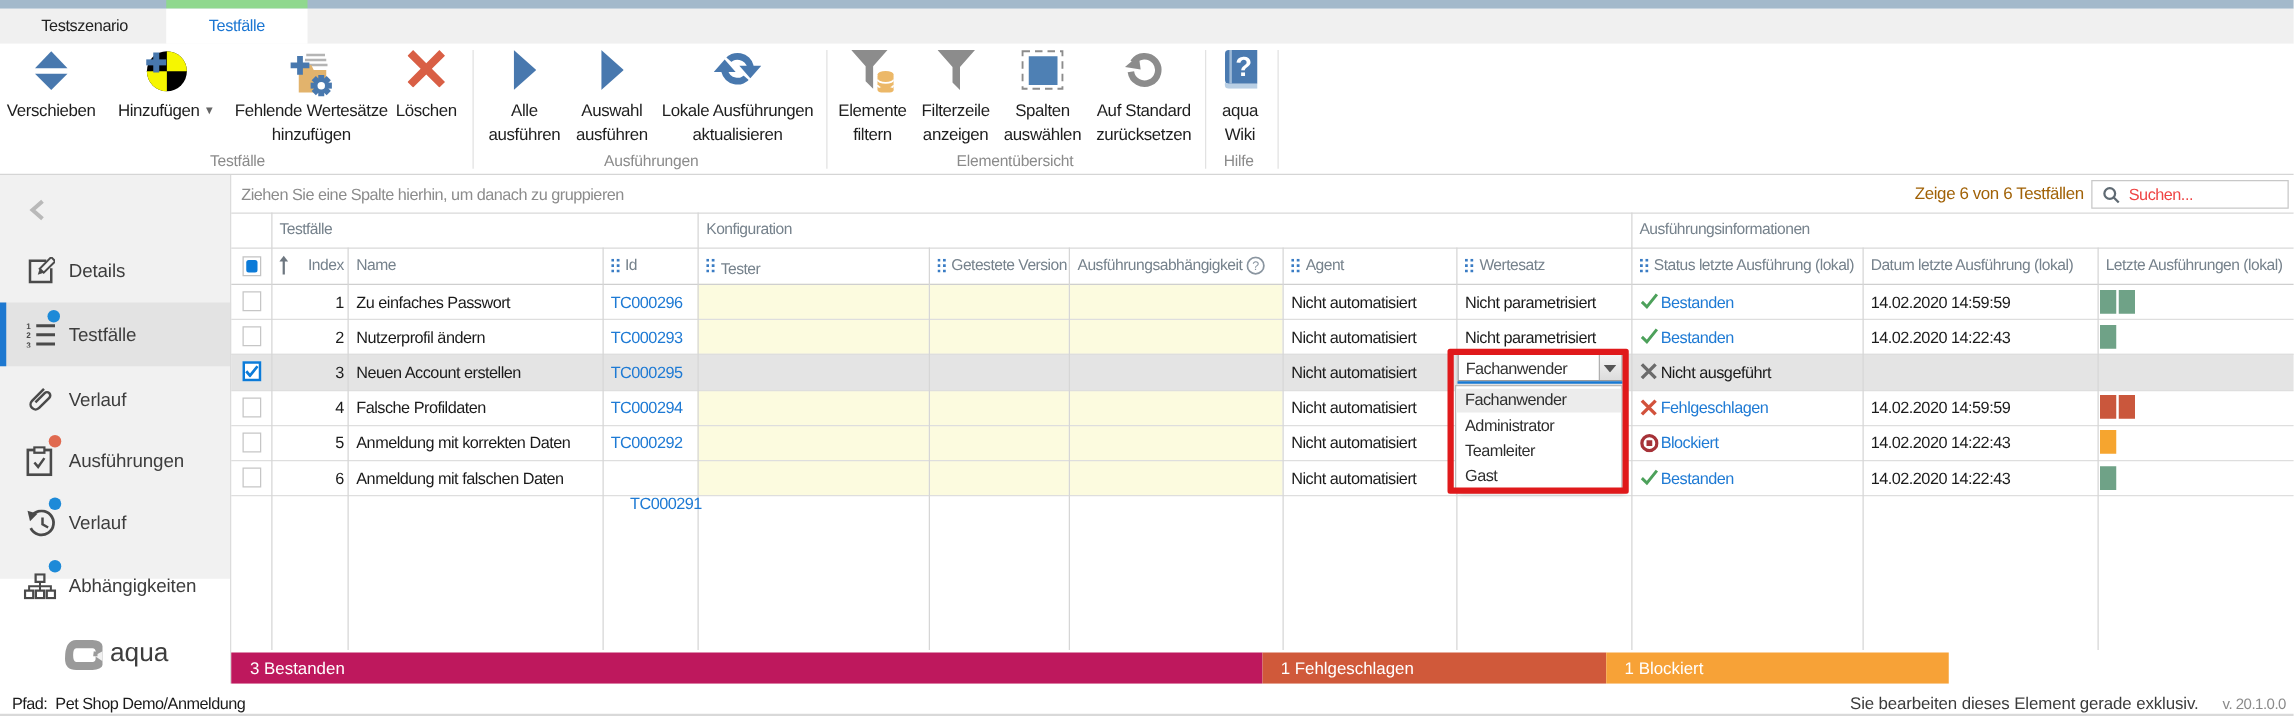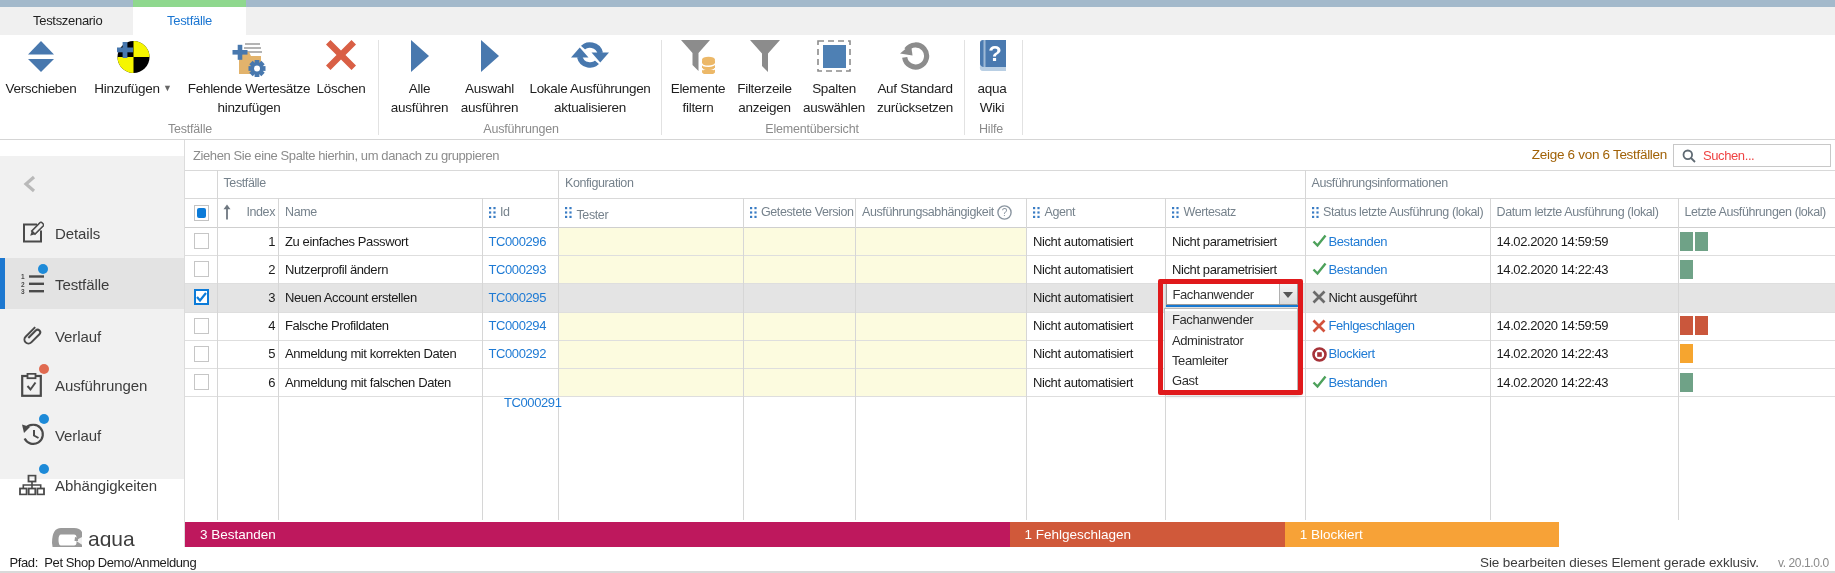--- a/index.html
+++ b/index.html
@@ -17,21 +17,21 @@
 
 
 #ribbon { left:0; top:35px; width:1835px; height:105px; background:#fff; border-bottom:1px solid #d5d5d5; }
 .rsep { position:absolute; top:5px; width:1px; height:95px; background:#e2e2e2; }
 .rbtn { position:absolute; top:0; text-align:center; }
 .ricon { position:absolute; top:5px; left:50%; transform:translateX(-50%); }
 .rlabel { position:absolute; top:45px; width:100%; text-align:center; font-size:13.5px; color:#1e1e1e; line-height:18.5px; letter-spacing:-0.3px;}
 .rgroup { position:absolute; top:87px; font-size:12.5px; color:#8b8b8b; text-align:center; letter-spacing:-0.2px;}
 
 
-#sidebar { left:0; top:156px; width:185px; height:323px; background:#f1f1f1; }
+#sidebar { left:0; top:140px; width:185px; height:323px; background:#f1f1f1; }
 .sideitem { position:absolute; left:0; width:185px; height:50px; }
 .sideicon { position:absolute; left:21px; top:50%; transform:translateY(-50%); }
 .sidetext { position:absolute; left:55px; top:50%; transform:translateY(-50%); font-size:15px; color:#3d3d3d; letter-spacing:-0.1px; }
 .dot { position:absolute; width:10px; height:10px; border-radius:50%; }
 
 
 #grid { left:185px; top:140px; width:1650px; height:381px; background:#fff; }
 .vline { position:absolute; width:1px; background:#d6d6d6; }
 .hline { position:absolute; height:1px; background:#d9d9d9; }
 .cellt { position:absolute; font-size:13px; color:#1b1b1b; letter-spacing:-0.4px; white-space:nowrap; }

